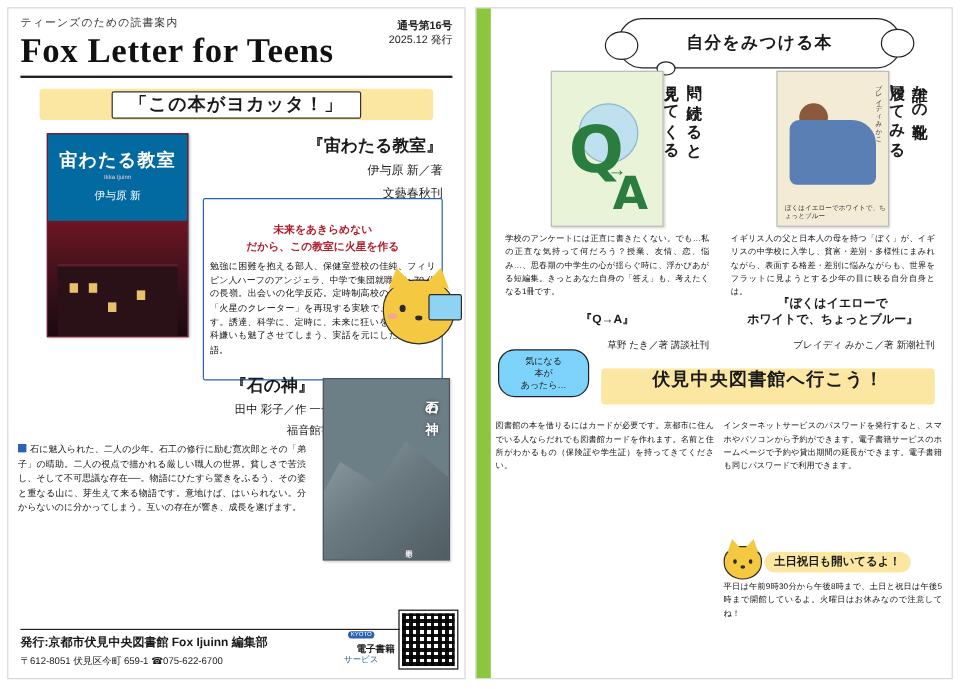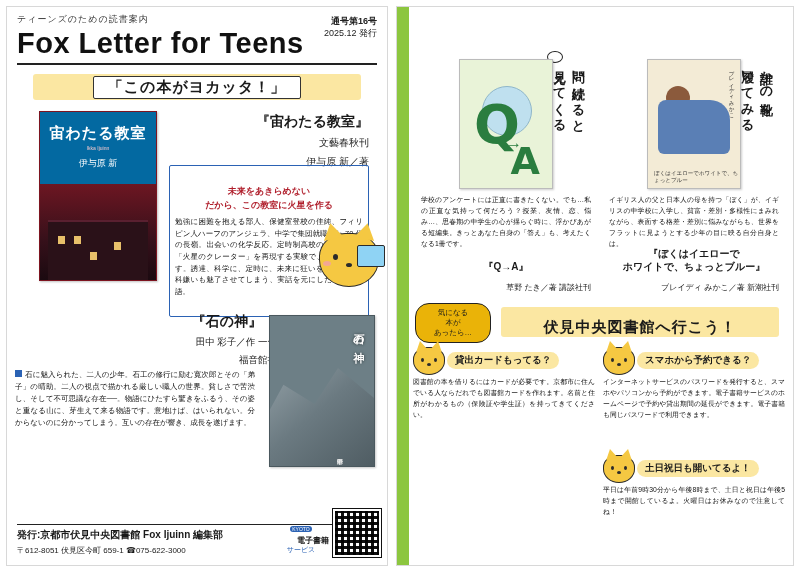--- a/index.html
+++ b/index.html
@@ -13,21 +13,21 @@
   .page{position:relative;width:800px;height:502px;}
 
   
   .left{
     position:absolute;left:6px;top:6px;width:382px;height:560px;
     background:#fff;border:1px solid #d8d8d8;box-sizing:border-box;
   }
   .masthead{position:relative;padding:6px 10px 0 10px;}
   .mast-sub{font-size:9px;letter-spacing:1px;color:#333;}
   .mast-title{
-    font-family:Liberation Sans, sans-serif;
+    font-family:Liberation Serif, serif;
     font-size:29px;font-weight:bold;letter-spacing:0.5px;
     color:#111;margin-top:1px;
   }
   .issue{
     position:absolute;right:10px;top:8px;text-align:right;
     font-size:9px;line-height:1.35;color:#222;
   }
   .issue .num{font-weight:bold;}
   .rule{height:2px;background:#222;margin:3px 10px 0 10px;}
 
@@ -227,28 +227,28 @@
     position:absolute;left:2px;bottom:22px;width:170px;text-align:center;
     font-size:10px;font-weight:bold;line-height:1.3;
   }
   .rauth{
     position:absolute;left:2px;bottom:2px;width:170px;text-align:right;
     font-size:8px;line-height:1.3;
   }
 
   
   .tip{
-    position:absolute;left:18px;top:296px;width:76px;height:40px;
-    background:#eab308;border:1.5px solid #222;border-radius:14px;
+    position:absolute;left:18px;top:284px;width:76px;height:40px;
+    background:#7dd3fc;border:1.5px solid #222;border-radius:14px;
     font-size:7.5px;line-height:1.35;display:flex;align-items:center;
     justify-content:center;text-align:center;padding:2px;box-sizing:border-box;
   }
   .libbar{
     position:absolute;left:104px;top:300px;width:278px;height:30px;
-    background:#fbe7a2;border-radius:3px;display:flex;align-items:flex-end;justify-content:center;
+    background:#fbe7a2;border-radius:3px;display:flex;align-items:flex-start;justify-content:center;
     font-size:15px;font-weight:bold;letter-spacing:1px;
   }
 
   .qgrid{position:absolute;left:16px;top:340px;width:372px;height:212px;}
   .qcell{position:absolute;width:182px;}
   .qcell.c1{left:0;top:0;}
   .qcell.c2{left:190px;top:0;}
   .qcell.c3{left:0;top:108px;}
   .qcell.c4{left:190px;top:108px;}
   .qhead{display:flex;align-items:center;gap:4px;}
@@ -295,22 +295,22 @@
           <div class="win" style="left:18px;bottom:36px;"></div>
           <div class="win" style="left:34px;bottom:36px;"></div>
           <div class="win" style="left:50px;bottom:20px;"></div>
           <div class="win" style="left:74px;bottom:30px;"></div>
         </div>
         <div class="c-pub">文藝春秋</div>
       </div>
 
       <div class="meta">
         <div class="bt">『宙わたる教室』</div>
+        <div class="ba">伊与原 新／著</div>
         <div class="ba">文藝春秋刊</div>
-        <div class="ba">伊与原 新／著</div>
       </div>
 
       <div class="desc-box">
         <div class="desc-lead" style="white-space:pre-line;">未来をあきらめない
 だから、この教室に火星を作る</div>
         <div class="desc-body">勉強に困難を抱える部人、保健室登校の佳純、フィリピン人ハーフのアンジェラ、中学で集団就職した 70 代の長嶺。出会いの化学反応。定時制高校の科学部が、「火星のクレーター」を再現する実験で、学会を目指す。誘達、科学に、定時に、未来に狂いを重ねて。理科嫌いも魅了させてしまう、実話を元にした奇跡の物語。</div>
       </div>
 
       <div class="fox fox1">
         <div class="head">
@@ -339,34 +339,37 @@
 
     </div>
 
     <div class="bk2txt">
       <span class="sq"></span><span>石に魅入られた、二人の少年。石工の修行に励む寛次郎とその「弟子」の晴助。二人の視点で描かれる厳しい職人の世界。貧しさで苦渋し、そして不可思議な存在──。物語にひたすら驚きをふるう、その姿と重なる山に、芽生えて来る物語です。意地けば、はいられない。分からないのに分かってしまう。互いの存在が響き、成長を遂げます。</span>
     </div>
 
     <div class="lfoot">
       <div class="line"></div>
       <div class="r1">発行:京都市伏見中央図書館 Fox Ijuinn 編集部</div>
-      <div class="r2">〒612-8051  伏見区今町 659-1  ☎075-622-3000</div>
+      <div class="r2">〒612-8051  伏見区今町 659-1  ☎075-622-6700</div>
     </div>
 
     <div class="ebook">
       <div class="cap">KYOTO</div>
       <div class="nm">電子書籍</div>
       <div class="nm2">サービス</div>
     </div>
     <div class="qr"></div>
   </div>
 
   <div class="right">
     <div class="rbar"></div>
 
+    <div class="cloud">
+      <span>自分をみつける本</span>
+    </div>
     <div class="cloud-tail"></div>
 
     <div class="rbooks">
 
       <div class="rcard a">
         <div class="rvert" style="white-space:pre-line;">問い続けると
 見えてくる
 私の本当の気持ち</div>
         <div class="rcover cv-a">
           <div class="globe"></div>
@@ -398,48 +401,24 @@
     <div class="tip" style="white-space:pre-line;">気になる
 本が
 あったら…</div>
     <div class="libbar">
       <span>伏見中央図書館へ行こう！</span>
     </div>
 
     <div class="qgrid">
 
       <div class="qcell c1">
-        <div class="qhead">
-          <div class="fox minifox">
-            <div class="head">
-                <div class="ear l"></div>
-                <div class="ear r"></div>
-                <div class="eye l"></div>
-                <div class="eye r"></div>
-                <div class="nose"></div>
-              </div>
-          </div>
-          <div class="qbub">貸出カードもってる？</div>
-        </div>
         <div class="qbody">図書館の本を借りるにはカードが必要です。京都市に住んでいる人ならだれでも図書館カードを作れます。名前と住所がわかるもの（保険証や学生証）を持ってきてください。</div>
       </div>
 
       <div class="qcell c2">
-        <div class="qhead">
-          <div class="fox minifox">
-            <div class="head">
-                <div class="ear l"></div>
-                <div class="ear r"></div>
-                <div class="eye l"></div>
-                <div class="eye r"></div>
-                <div class="nose"></div>
-              </div>
-          </div>
-          <div class="qbub">スマホから予約できる？</div>
-        </div>
         <div class="qbody">インターネットサービスのパスワードを発行すると、スマホやパソコンから予約ができます。電子書籍サービスのホームページで予約や貸出期間の延長ができます。電子書籍も同じパスワードで利用できます。</div>
       </div>
 
 
       <div class="qcell c4">
         <div class="qhead">
           <div class="fox minifox">
             <div class="head">
                 <div class="ear l"></div>
                 <div class="ear r"></div>

